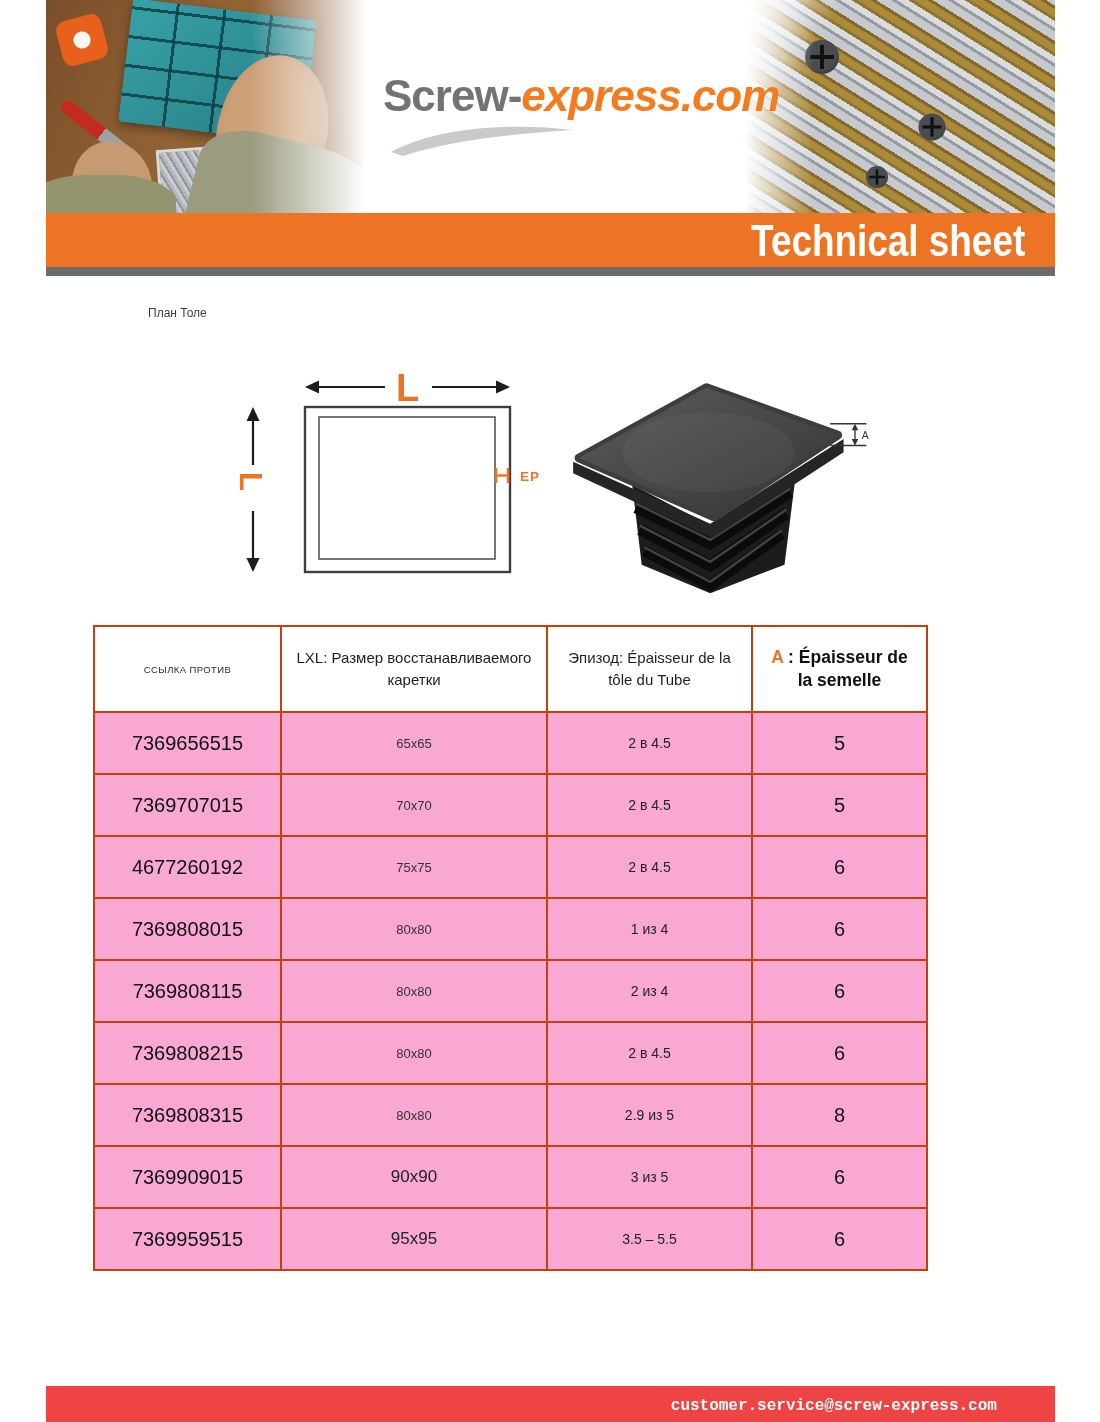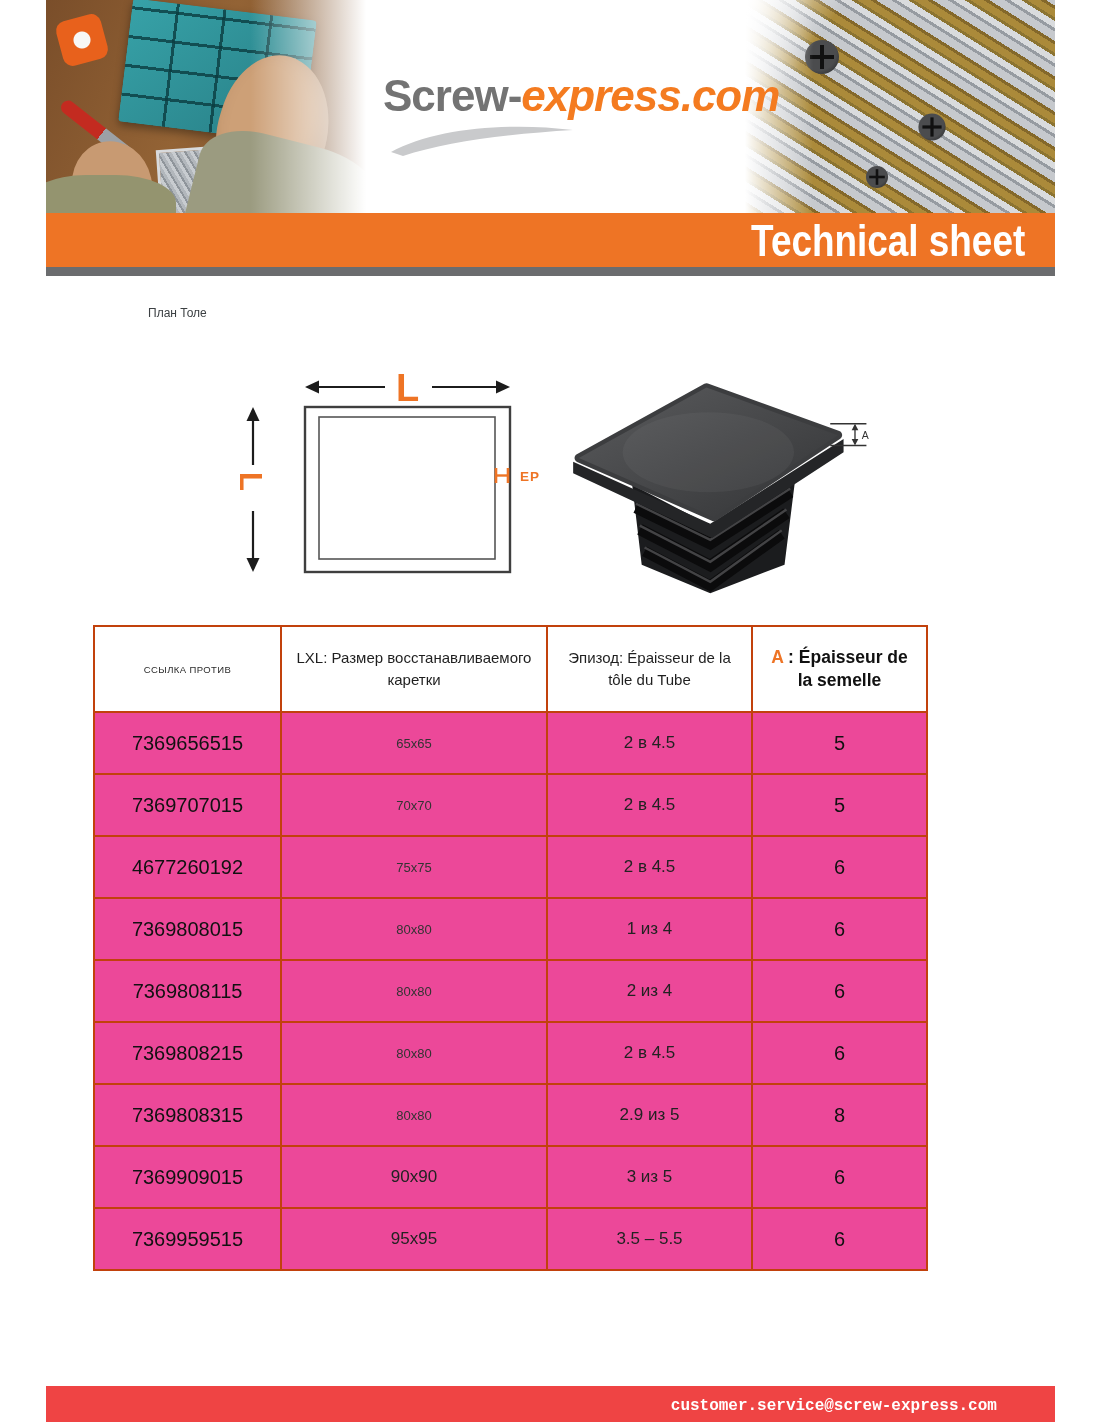--- a/index.html
+++ b/index.html
@@ -58,29 +58,29 @@
   .banner-underbar{position:absolute;left:46px;top:267px;width:1009px;height:9px;background:#6b6c6e;}
   
   .intro{position:absolute;left:148px;top:306px;font-size:12px;color:#3c4043;}
   
   .diagram{position:absolute;left:228px;top:368px;}
   .cap-figure{position:absolute;left:548px;top:378px;}
   
   .spec-table{position:absolute;left:93px;top:625px;width:833px;border-collapse:collapse;table-layout:fixed;}
   .spec-table th,.spec-table td{border:2px solid #c2410c;text-align:center;vertical-align:middle;padding:11px;}
   .spec-table thead th{height:62px;background:#fff;}
-  .spec-table tbody td{height:38px;background:#ec4899;text-align:center;}
+  .spec-table tbody td{height:38px;background:#f9a8d4;text-align:center;}
   .th-ref{font-size:9.5px;font-weight:400;color:#2b2b2b;letter-spacing:.4px;}
   .th-size,.th-thick{font-size:15px;font-weight:400;color:#1f1f1f;line-height:1.5;}
   .th-sole{font-size:17.5px;font-weight:bold;color:#111;line-height:1.3;}
   .th-sole .accent{color:#ee7425;}
   .c-ref{font-size:20px;color:#111;}
   .c-size{font-size:13px;color:#333;}
   .c-size.size-lg{font-size:17px;color:#222;}
-  .c-thick{font-size:17px;color:#222;}
+  .c-thick{font-size:14px;color:#222;}
   .c-sole{font-size:20px;color:#111;}
   
   .footer{position:absolute;left:46px;top:1386px;width:1009px;height:38px;background:#ef4444;
     display:flex;align-items:center;justify-content:flex-end;padding-right:58px;box-sizing:border-box;font-family:Liberation Mono, monospace;}
   .footer .email{color:#fff;font-weight:bold;font-size:17px;transform:scaleX(.94);transform-origin:right center;}
 </style>
 </head>
 <body>
 
 <div class="page">

